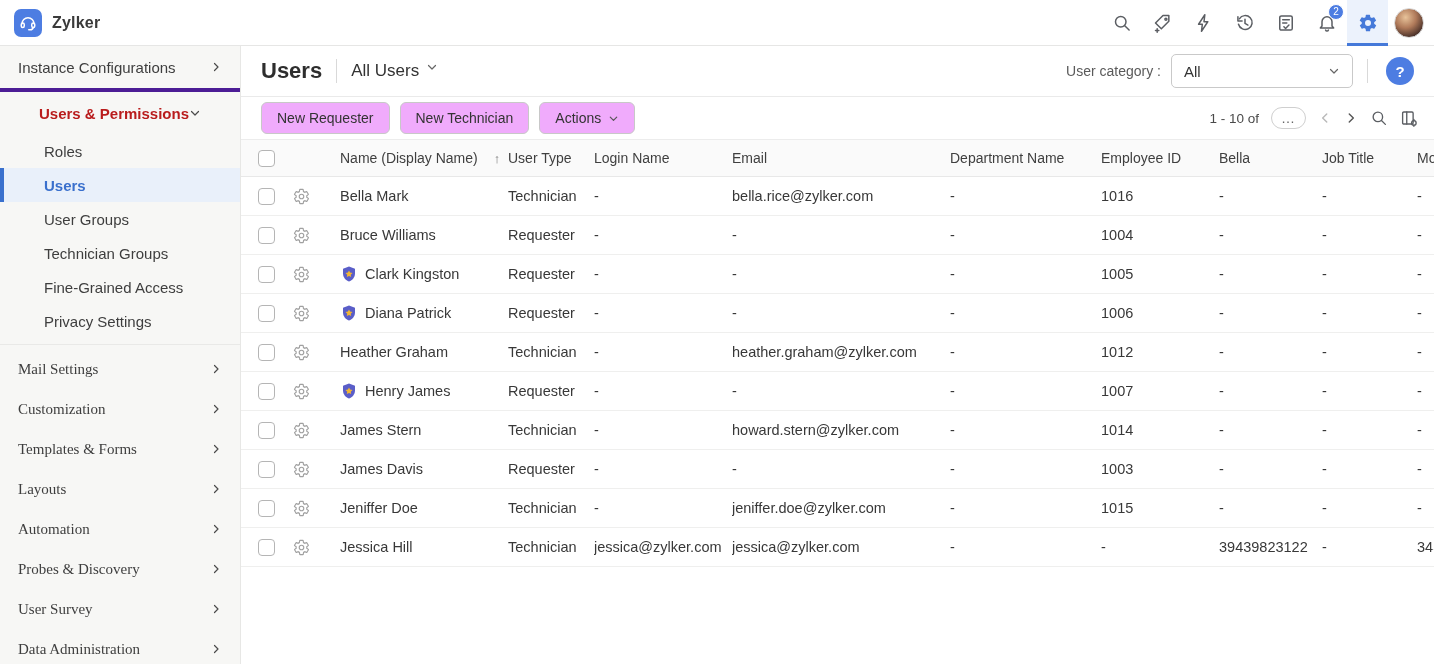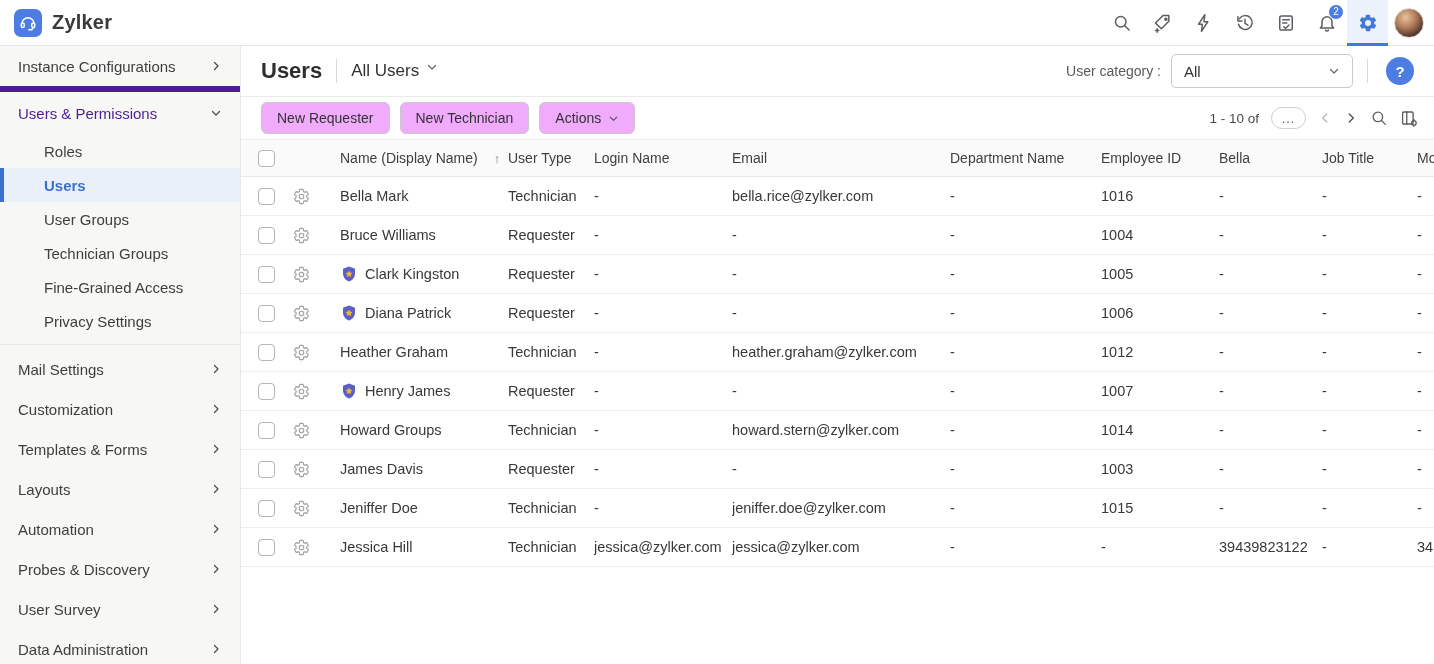--- a/index.html
+++ b/index.html
@@ -5,21 +5,21 @@
   * { margin:0; padding:0; box-sizing:border-box; }
   html,body { width:1434px; height:664px; overflow:hidden; background:#fff;
     font-family:"Liberation Sans","DejaVu Sans",sans-serif; color:#3c3c3c; }
 
   
   .topbar { height:46px; display:flex; align-items:center; padding-left:14px;
     border-bottom:1px solid #e6e6e5; background:#fff; }
   .logo { width:28px; height:28px; border-radius:7px; background:#4d7de2;
     display:flex; align-items:center; justify-content:center; }
   .logo svg { width:18px; height:18px; }
-  .brand { font-size:20px; font-weight:700; color:#3a3a3a; margin-left:10px; letter-spacing:.2px; }
+  .brand { font-size:16px; font-weight:700; color:#3a3a3a; margin-left:10px; letter-spacing:.2px; }
   .top-spacer { flex:1; }
   .top-ic { width:41px; height:46px; display:flex; align-items:center; justify-content:center;
     position:relative; cursor:pointer; color:#5b5e63; }
   .top-ic svg { width:20px; height:20px; }
   .top-ic.active { background:#ecf2fc; color:#4579d9; }
   .top-ic.active::after { content:""; position:absolute; left:0; right:0; bottom:0; height:3px; background:#4579d9; }
   .badge { position:absolute; top:4px; right:3px; min-width:16px; height:16px; border-radius:8px;
     background:#4d7de2; color:#fff; font-size:10px; display:flex; align-items:center; justify-content:center;
     border:1.5px solid #fff; padding:0 3px; }
   .avatar { width:30px; height:30px; border-radius:50%; margin:0 10px 0 6px;
@@ -29,28 +29,28 @@
   
   .shell { display:flex; height:618px; }
   .sidebar { width:241px; background:#f7f7f5; border-right:1px solid #e7e7e5; flex-shrink:0;
     font-size:15px; color:#3e3e3e; overflow:hidden; }
   .main { flex:1; background:#fff; overflow:hidden; }
 
   
   .side-row { height:46px; display:flex; align-items:center; justify-content:space-between;
     padding:0 18px; cursor:pointer; }
   .side-row svg, .side-sect svg { width:12px; height:12px; color:#4a4a4a; flex-shrink:0; }
-  .side-top { border-bottom:6px solid #4c1d95;align-items:center; }
-  .side-sect { height:42px; display:flex; align-items:center; justify-content:space-between;
-    padding:0 18px; cursor:pointer; font-weight:400; color:#4c1d95; }
+  .side-top { border-bottom:4px solid #4c1d95;align-items:center; }
+  .side-sect { height:42px; display:flex; align-items:center; justify-content:center;
+    padding:0 18px; cursor:pointer; font-weight:700; color:#b91c1c; }
   .side-sub { height:34px; display:flex; align-items:center; padding-left:40px; cursor:pointer;
     border-left:4px solid transparent; }
   .side-sub.active { background:#e9f0fa; border-left-color:#3a70cd; color:#3a70cd; font-weight:700; }
   .side-div { border-bottom:1px solid #e9e9e7; margin-top:6px; }
-  .side-bottom .side-row { height:40px; }
+  .side-bottom .side-row { height:40px;font-family:Liberation Serif, serif; }
   .side-bottom { padding-top:4px; }
 
   
   .mhead { height:51px; display:flex; align-items:center; padding:0 20px 0 20px;
     border-bottom:1px solid #eaeaea; }
   .mtitle { font-size:22px; font-weight:600; color:#2e2e2e; }
   .vdiv { width:1px; height:24px; background:#d9d9d9; margin:0 14px; }
   .mview { font-size:17px; color:#333; display:flex; gap:7px; cursor:pointer; }
   .mview svg { width:12px; height:12px; color:#666; }
   .mh-spacer { flex:1; }
@@ -509,21 +509,21 @@
               <div class="checkbox"></div>
             </div>
     <div class="td c-gear">
       <svg class="rowgear" viewBox="0 0 24 24" fill="none" stroke="currentColor" stroke-width="1.6" fill-rule="evenodd">
                 <path d="M19.4 13a7.5 7.5 0 0 0 0-2l2.1-1.6a.5.5 0 0 0 .1-.7l-2-3.4a.5.5 0 0 0-.6-.2l-2.5 1a7.6 7.6 0 0 0-1.7-1l-.4-2.6a.5.5 0 0 0-.5-.5h-4a.5.5 0 0 0-.5.5L9 5.1a7.6 7.6 0 0 0-1.7 1l-2.5-1a.5.5 0 0 0-.6.2l-2 3.4a.5.5 0 0 0 .1.7L4.5 11a7.5 7.5 0 0 0 0 2l-2.1 1.6a.5.5 0 0 0-.1.7l2 3.4c.1.2.4.3.6.2l2.5-1a7.6 7.6 0 0 0 1.7 1l.4 2.6c0 .3.2.5.5.5h4c.3 0 .5-.2.5-.5l.4-2.6a7.6 7.6 0 0 0 1.7-1l2.5 1c.2.1.5 0 .6-.2l2-3.4a.5.5 0 0 0-.1-.7L19.4 13z"></path>
                 <circle cx="12" cy="12" r="3.2"></circle>
               </svg>
     </div>
     <div class="td c-name">
 
-      <span>Howard Groups</span>
+      <span>James Stern</span>
     </div>
     <div class="td c-type">Technician</div>
     <div class="td c-login">-</div>
     <div class="td c-email">howard.stern@zylker.com</div>
     <div class="td c-dept">-</div>
     <div class="td c-empid">1014</div>
     <div class="td c-phone">-</div>
     <div class="td c-job">-</div>
     <div class="td c-mob">-</div>
   </div>

